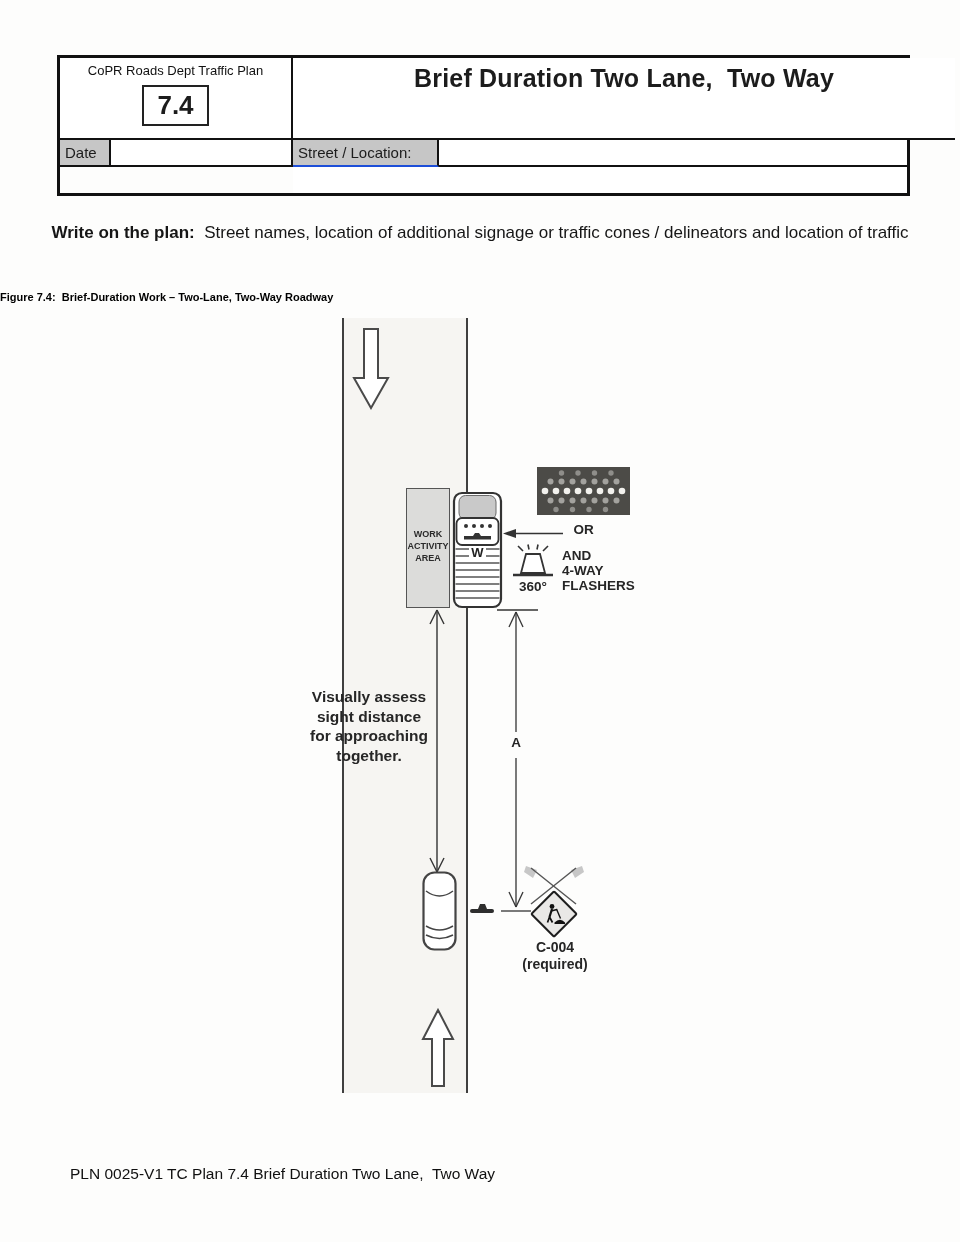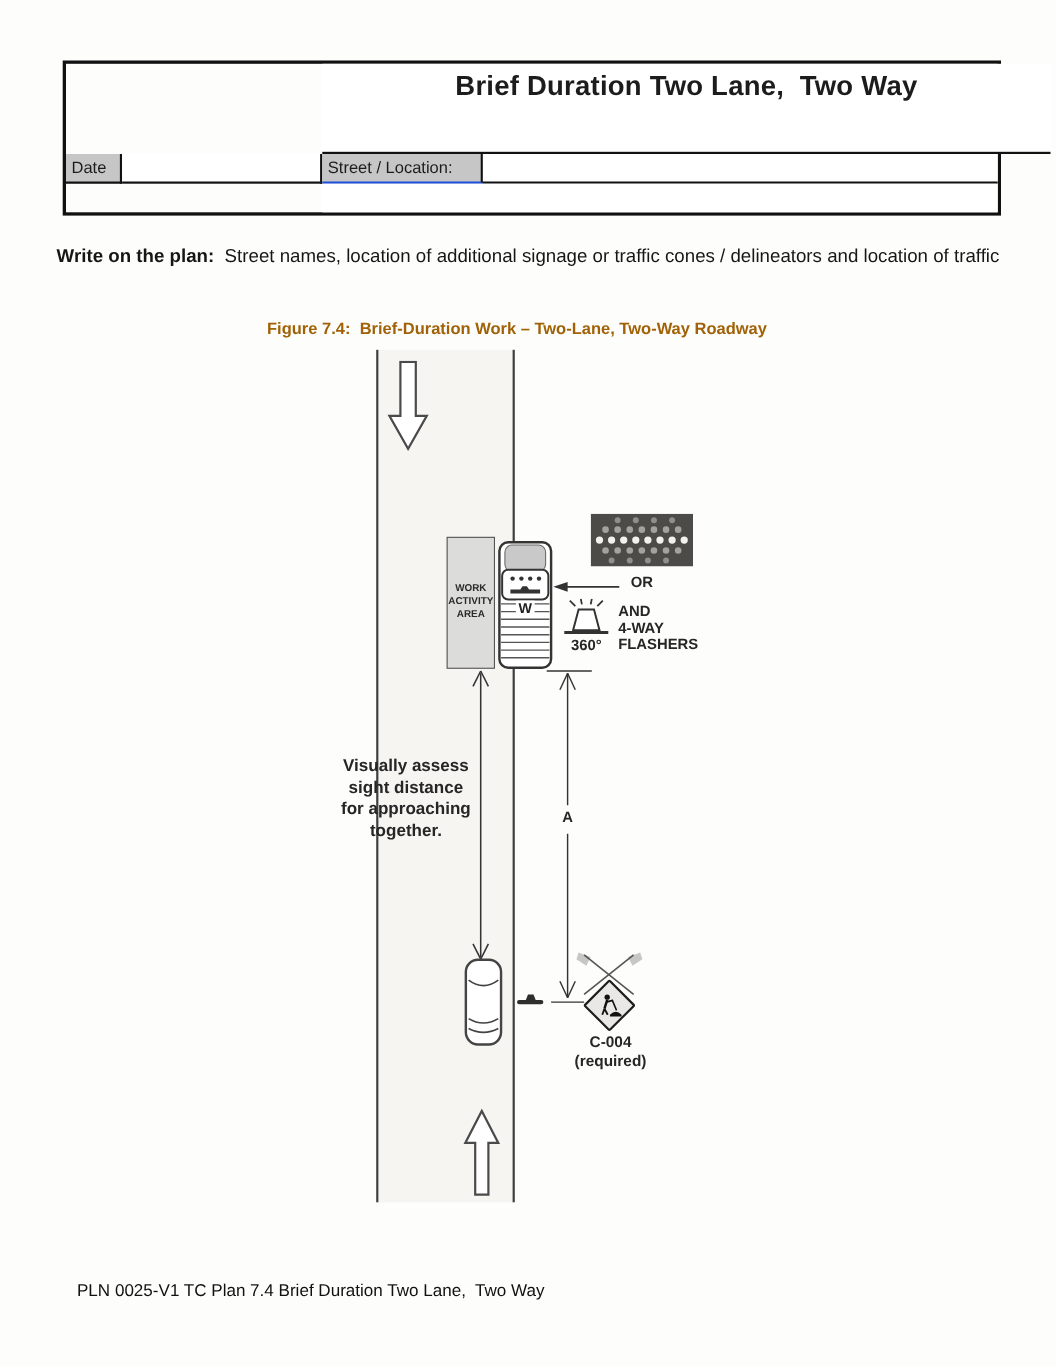--- a/index.html
+++ b/index.html
@@ -30,22 +30,22 @@
   .c-tcplab   { left:0; top:109px; width:233px; height:26px; border-right:2px solid #111;
                 font-size:15px; line-height:26px; text-align:center; }
   .c-tcpval   { left:233px; top:109px; width:614px; height:26px; }
 
   
   .instr { position:absolute; left:0; top:221px; width:960px; text-align:center;
            font-size:17px; line-height:23px; color:#161616; }
   .instr b { font-weight:bold; }
 
   
-  .caption { position:absolute; left:0; top:291px; width:940px; text-align:center;
-             font-size:15px; font-weight:bold; color:#a16207; }
+  .caption { position:absolute; left:0; top:291px; width:940px; text-align:left;
+             font-size:11px; font-weight:bold; color:#000000; }
 
   
   .dg { position:absolute; left:0; top:0; width:960px; height:1080px; }
   .dg .abs { position:absolute; }
   .roadbg   { left:344px; top:318px; width:123px; height:775px; background:#f6f5f2; }
   .roadline { width:2px; top:318px; height:775px; background:#3f3f3f; }
   .rl-left  { left:342px; }
   .rl-right { left:466px; }
 
   .workarea { left:406px; top:488px; width:44px; height:120px; background:#dcdcda; border:1.5px solid #555;
@@ -66,20 +66,24 @@
              border:2.5px solid #1e1e1e; border-radius:2px; transform:rotate(45deg); }
 
   .footer { position:absolute; left:57px; top:1165px; font-size:15.5px; color:#111;margin-left:13px; }
 </style>
 </head>
 <body>
 
 <div class="page">
 
   <div class="hdr">
+    <div class="cell c-topleft">
+      <div class="org-label">CoPR Roads Dept Traffic Plan</div>
+      <div class="plan-box">7.4</div>
+    </div>
     <div class="cell c-title">
       <div class="title-text pre">Brief Duration Two Lane,  Two Way</div>
     </div>
     <div class="cell c-datelab gray">Date</div>
     <div class="cell c-dateval"></div>
     <div class="cell c-strlab gray">Street / Location:</div>
     <div class="cell c-strval"></div>
     <div class="cell c-tcpval"></div>
   </div>
 

